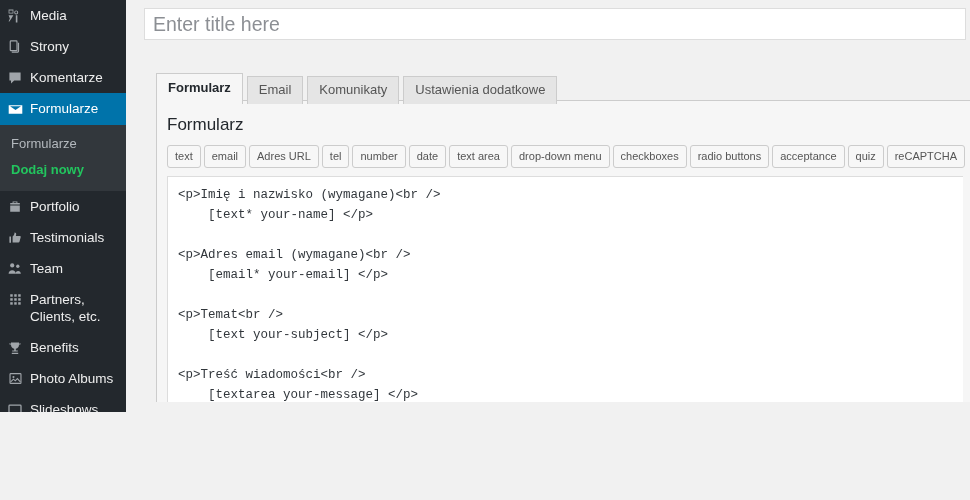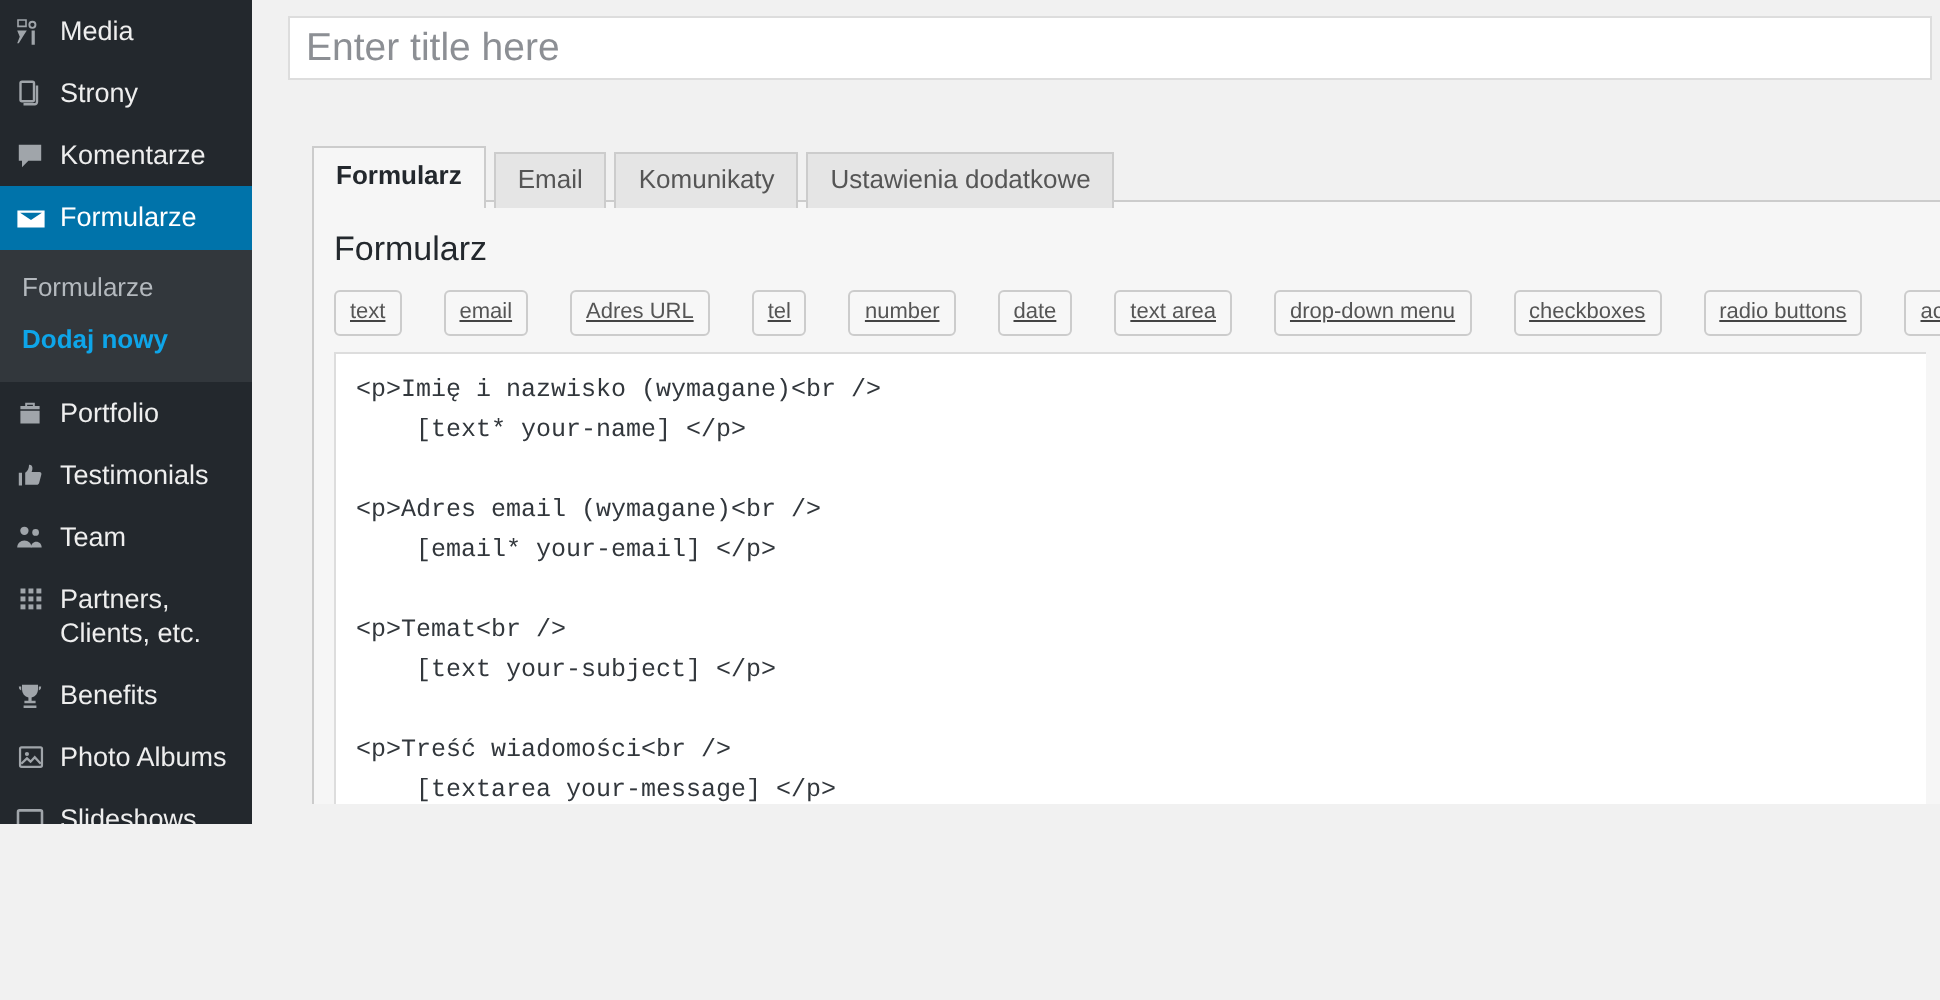--- a/index.html
+++ b/index.html
@@ -64,21 +64,21 @@
     padding: 6px 0 8px 0;
   }
   .submenu-item {
     padding: 4px 0 4px 11px;
     font-size: 13px;
     line-height: 18px;
     color: #b4b9be;
     cursor: pointer;
   }
   .submenu-item.current {
-    color: #0ea5e9;
+    color: #22c55e;
     font-weight: bold;
   }
   .menu-sep {
     height: 9px;
   }
   svg.ico { display:block; }
 
   
   #main {
     flex: 1;
@@ -155,23 +155,22 @@
   .panel h2 {
     margin: 0 0 10px 0;
     font-size: 17px;
     font-weight: normal;
     color: #23282d;
     line-height: 20px;
   }
   .tag-row {
     display: flex;
     flex-wrap: nowrap;
-    gap: 21px;
+    gap: 3px;
     margin-bottom: 8px;
-    text-decoration: underline;
   }
   .tag-btn {
     background: #f7f7f7;
     border: 1px solid #ccc;
     border-radius: 3px;
     color: #555;
     font-size: 11px;
     line-height: 14px;
     padding: 3px 7px 4px 7px;
     cursor: pointer;

